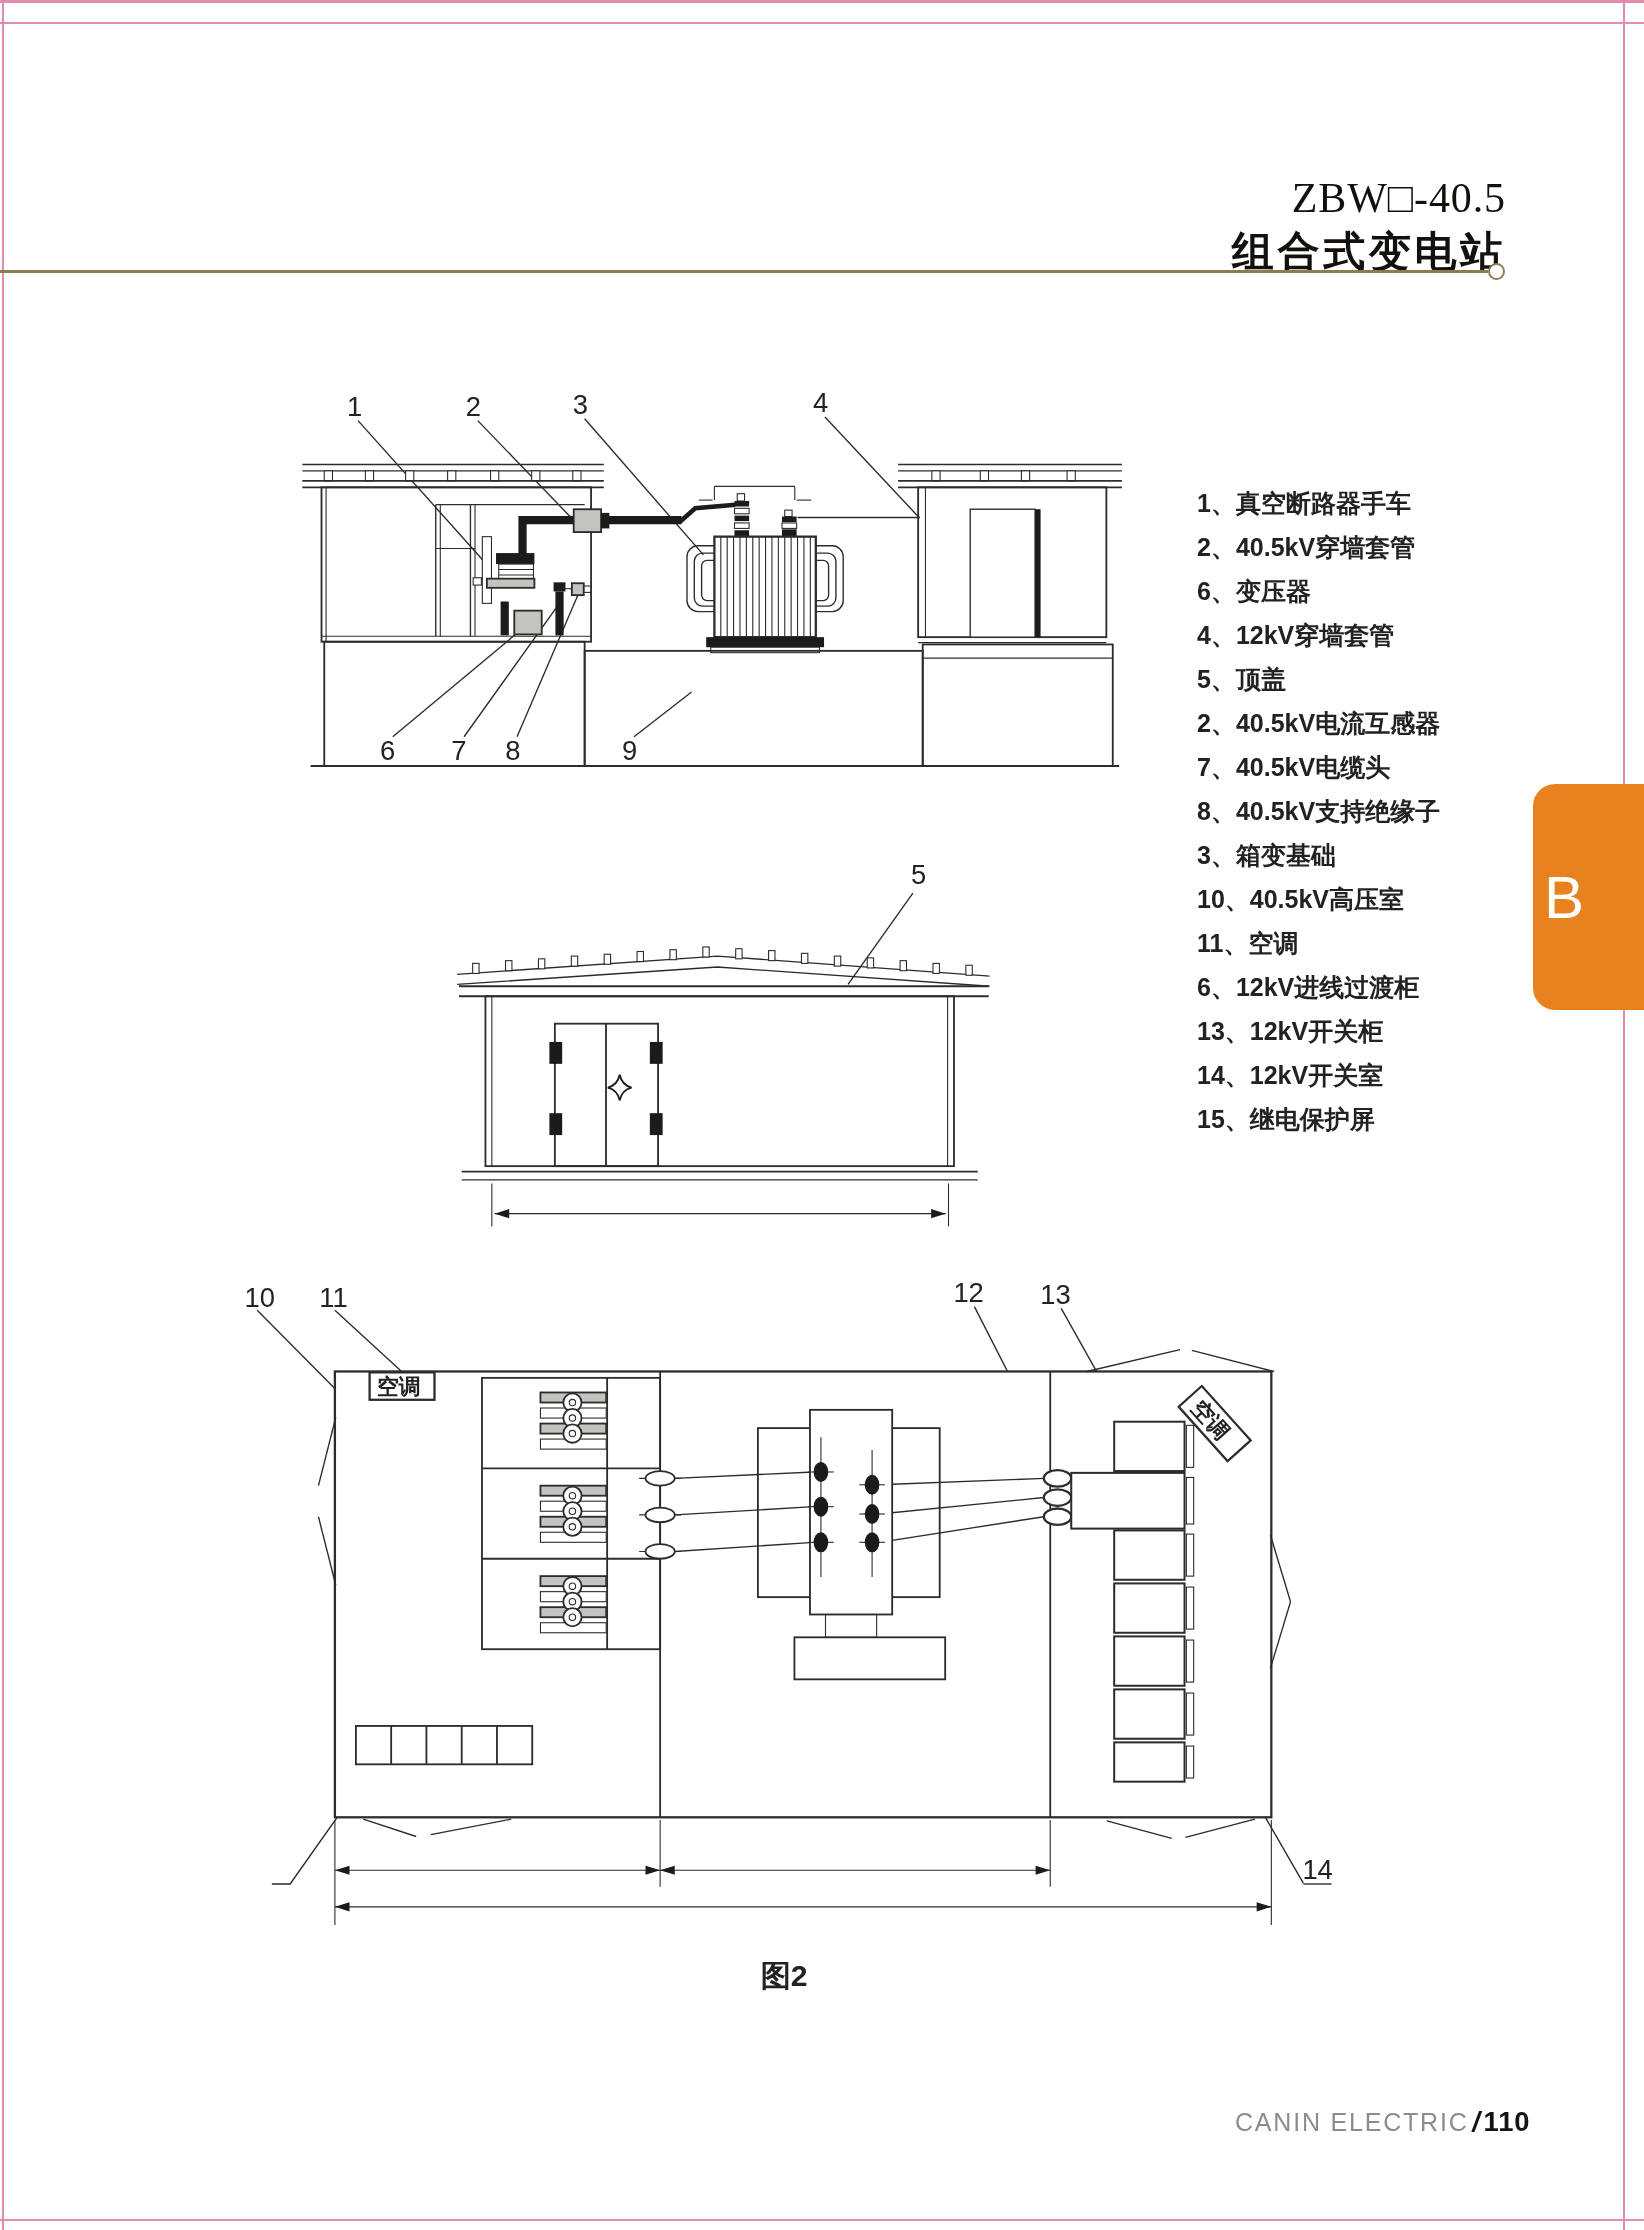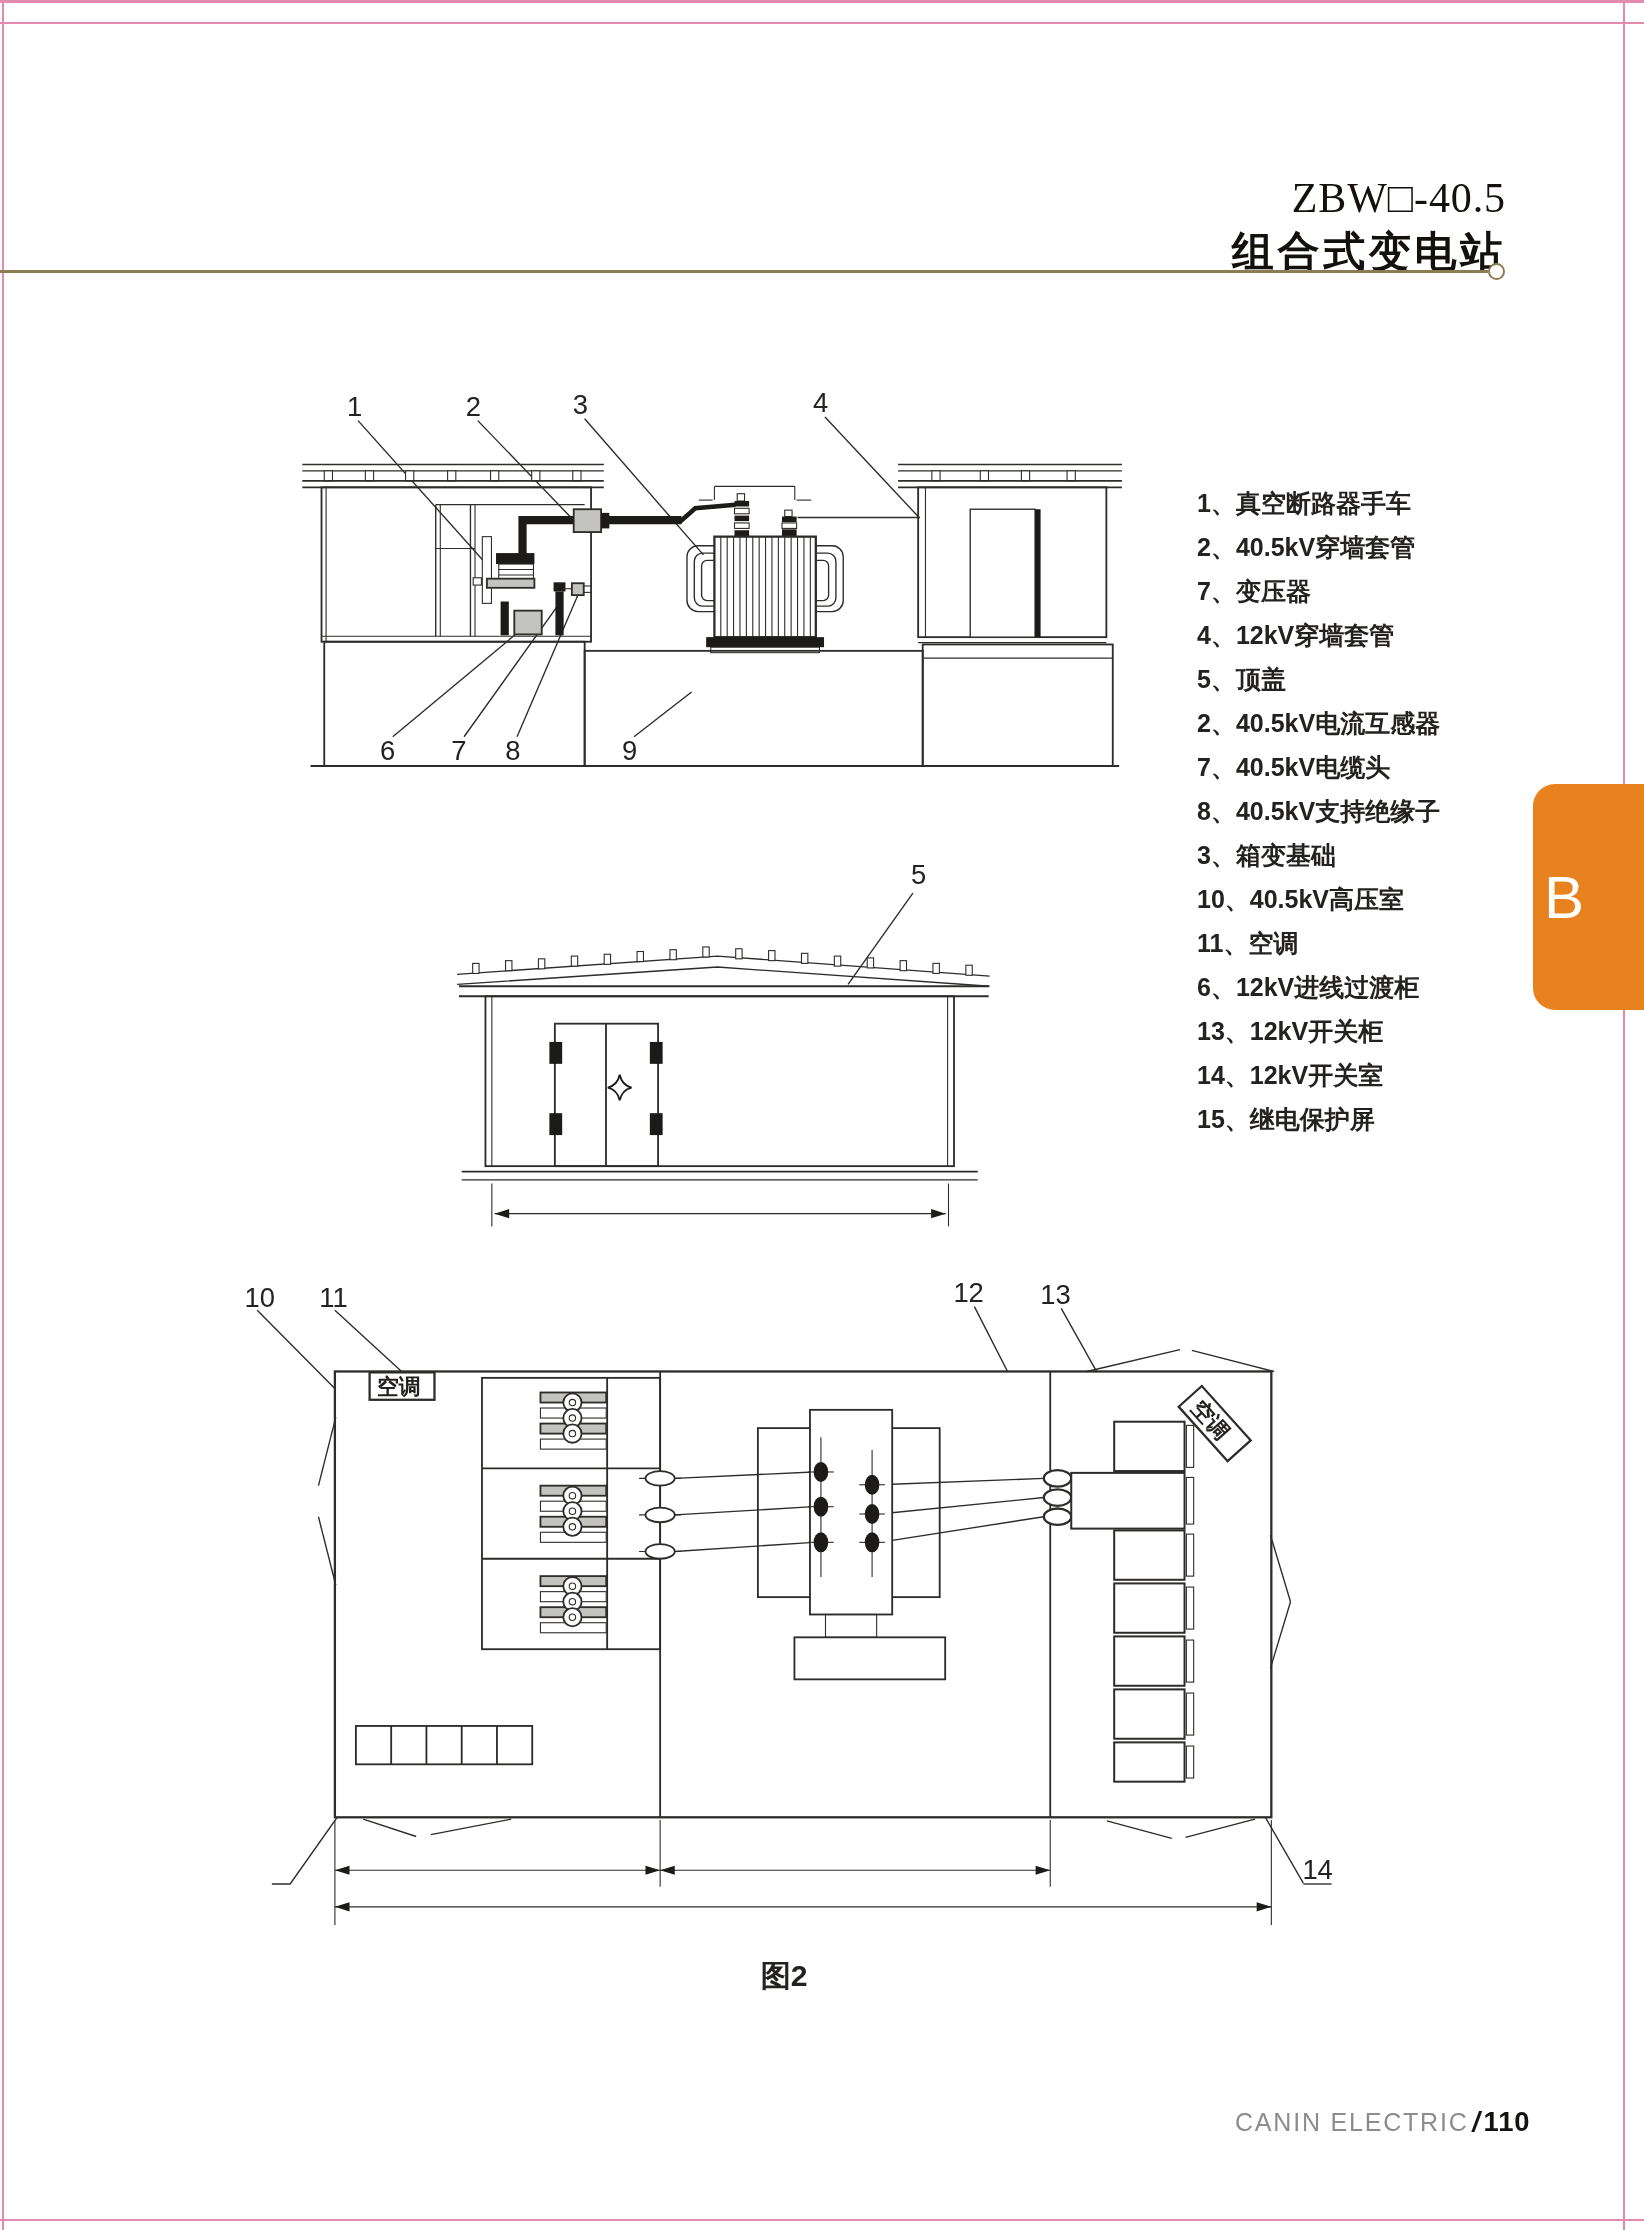--- a/index.html
+++ b/index.html
@@ -53,21 +53,21 @@
   <div class="title-block">
     <div class="title-model">ZBW□-40.5</div>
     <div class="title-name">组合式变电站</div>
   </div>
   <div class="rule"></div>
   <div class="rule-dot"></div>
 
   <div class="legend">
     <div class="legend-row">1、真空断路器手车</div>
     <div class="legend-row">2、40.5kV穿墙套管</div>
-    <div class="legend-row">7、变压器</div>
+    <div class="legend-row">6、变压器</div>
     <div class="legend-row">4、12kV穿墙套管</div>
     <div class="legend-row">5、顶盖</div>
     <div class="legend-row">2、40.5kV电流互感器</div>
     <div class="legend-row">7、40.5kV电缆头</div>
     <div class="legend-row">8、40.5kV支持绝缘子</div>
     <div class="legend-row">3、箱变基础</div>
     <div class="legend-row">10、40.5kV高压室</div>
     <div class="legend-row">11、空调</div>
     <div class="legend-row">6、12kV进线过渡柜</div>
     <div class="legend-row">13、12kV开关柜</div>

